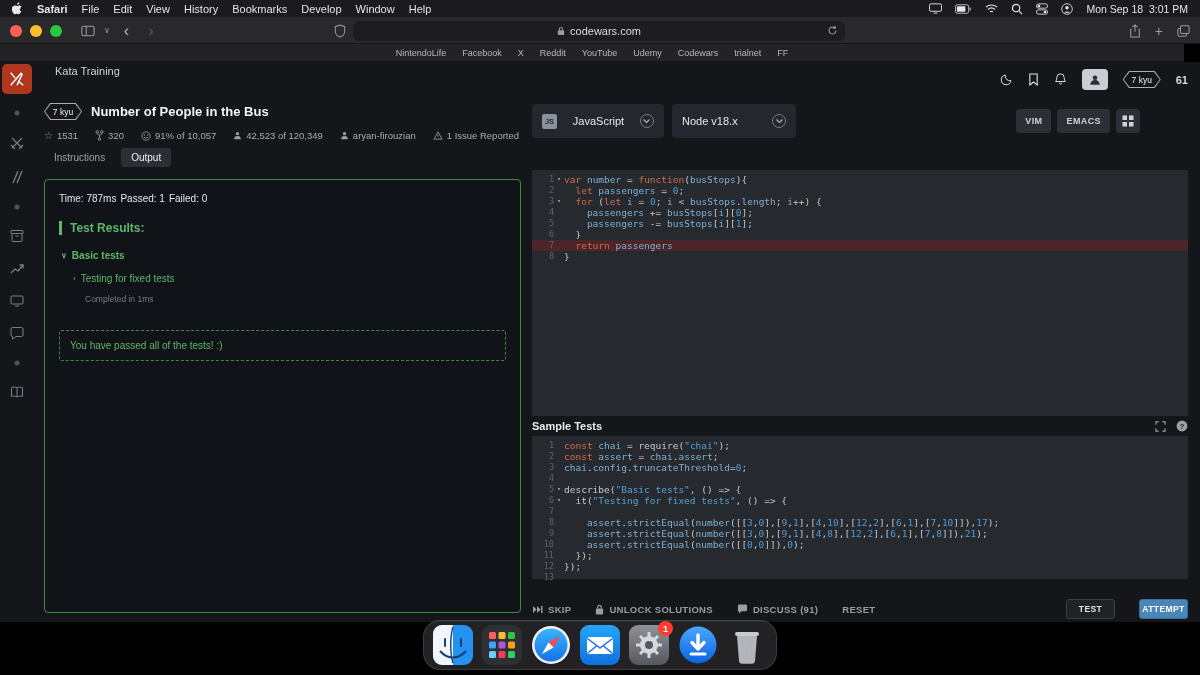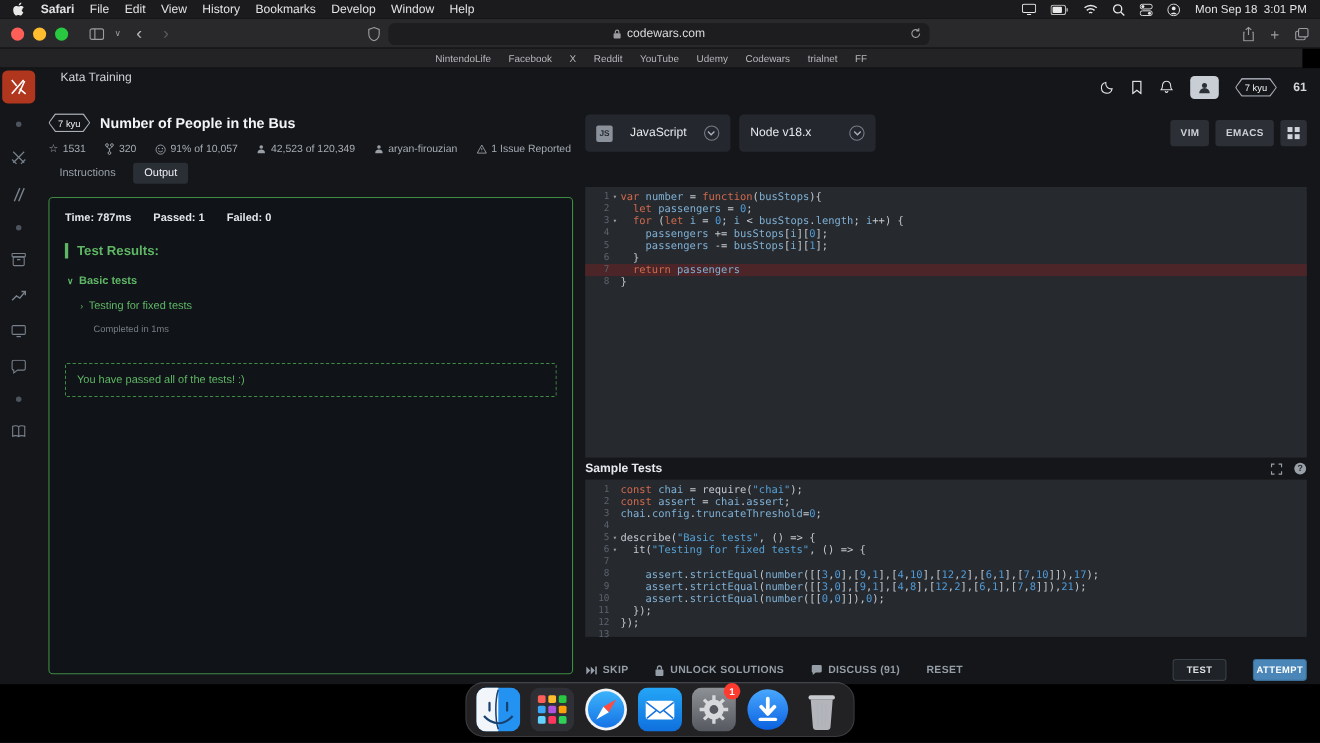--- a/index.html
+++ b/index.html
@@ -45,29 +45,29 @@
 .kata-head{position:absolute;left:44px;top:41px;display:flex;align-items:center;gap:9px}
 .kata-head h1{font-size:13px;color:#f2f4f6;font-weight:bold}
 .stats{position:absolute;left:44px;top:68px;display:flex;align-items:center;gap:17px;font-size:9.5px;color:#a7adb5}
 .stat{display:flex;align-items:center;gap:4px}
 .star-glyph{font-size:10px;color:#9aa0a8;line-height:1}
 .tabs{position:absolute;left:44px;top:86px;display:flex;align-items:center;gap:6px;font-size:10px}
 .tab{padding:4px 10px;color:#99a1ab;border-radius:3px}
 .tab.active{background:#2a2e35;color:#eef1f4}
 
 .output-panel{position:absolute;left:44px;top:117px;width:477px;height:434px;border:1px solid var(--border-green,#3e8c44);border-radius:4px;background:#101317;padding:13px 14px}
-.run-stats{display:flex;gap:20px;font-size:10px;font-weight:bold;color:#e3e7eb}
+.run-stats{display:flex;gap:4px;font-size:10px;font-weight:normal;color:#e3e7eb}
 .tr-head{margin-top:17px;border-left:3px solid var(--accent-green,#5fb766);padding-left:8px;color:var(--accent-green,#5fb766);font-weight:bold;font-size:12px}
 .tr-group{margin-top:15px;margin-left:2px;color:var(--accent-green,#5fb766);font-size:10px;font-weight:bold;display:flex;gap:5px;align-items:center}
 .tr-case{margin-top:12px;margin-left:14px;color:var(--accent-green,#5fb766);font-size:10px;display:flex;gap:5px;align-items:center}
 .chev{font-size:8px;color:var(--accent-green,#5fb766)}
 .tr-completed{margin-top:10px;margin-left:26px;color:#767d86;font-size:8.5px}
 .success-box{margin-top:26px;border:1px dashed var(--border-green,#3e8c44);padding:9px 10px;color:var(--accent-green,#5fb766);font-size:10px;border-radius:2px}
 
-.lang-row{position:absolute;left:532px;top:42px;width:656px;height:34px;display:flex;gap:8px;align-items:center}
+.lang-row{position:absolute;left:532px;top:42px;width:608px;height:34px;display:flex;gap:8px;align-items:center}
 .select{height:34px;background:#24272d;border-radius:4px;display:flex;align-items:center;gap:8px;padding:0 10px;font-size:11px;color:#e5e8ec;justify-content:space-between}
 .select.lang{width:132px}.select.runtime{width:124px}
 .js-badge{width:15px;height:15px;background:#8a919b;color:#24272d;font-size:7.5px;font-weight:bold;border-radius:2px;display:flex;align-items:center;justify-content:center}
 .chev-circle{width:14px;height:14px;border:1px solid #767d87;border-radius:50%;display:flex;align-items:center;justify-content:center}
 .right-btns{margin-left:auto;display:flex;gap:6px;}
 .mini-btn{height:24px;background:#2c3036;border:none;border-radius:3px;color:#cdd2d8;font-size:9px;font-weight:bold;padding:0 9px;font-family:"Liberation Sans",sans-serif;letter-spacing:.4px}
 .grid-btn{width:24px;height:24px;background:#2c3036;border:none;border-radius:3px;display:flex;align-items:center;justify-content:center}
 .panel-head{position:absolute;left:532px;width:656px;height:16px;display:flex;align-items:center;justify-content:space-between;font-size:11px;font-weight:bold;color:#e6e9ed}
 .solution-head{top:90px}.sample-head{top:356px}
 .head-icons{display:flex;gap:10px;align-items:center}

